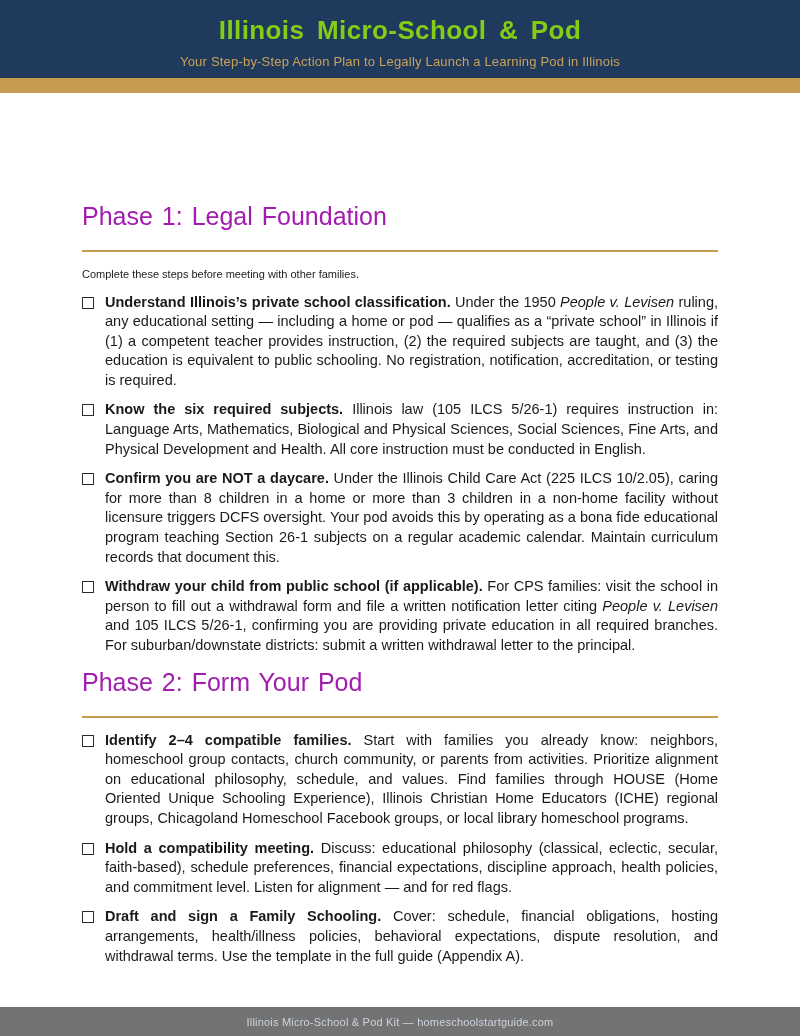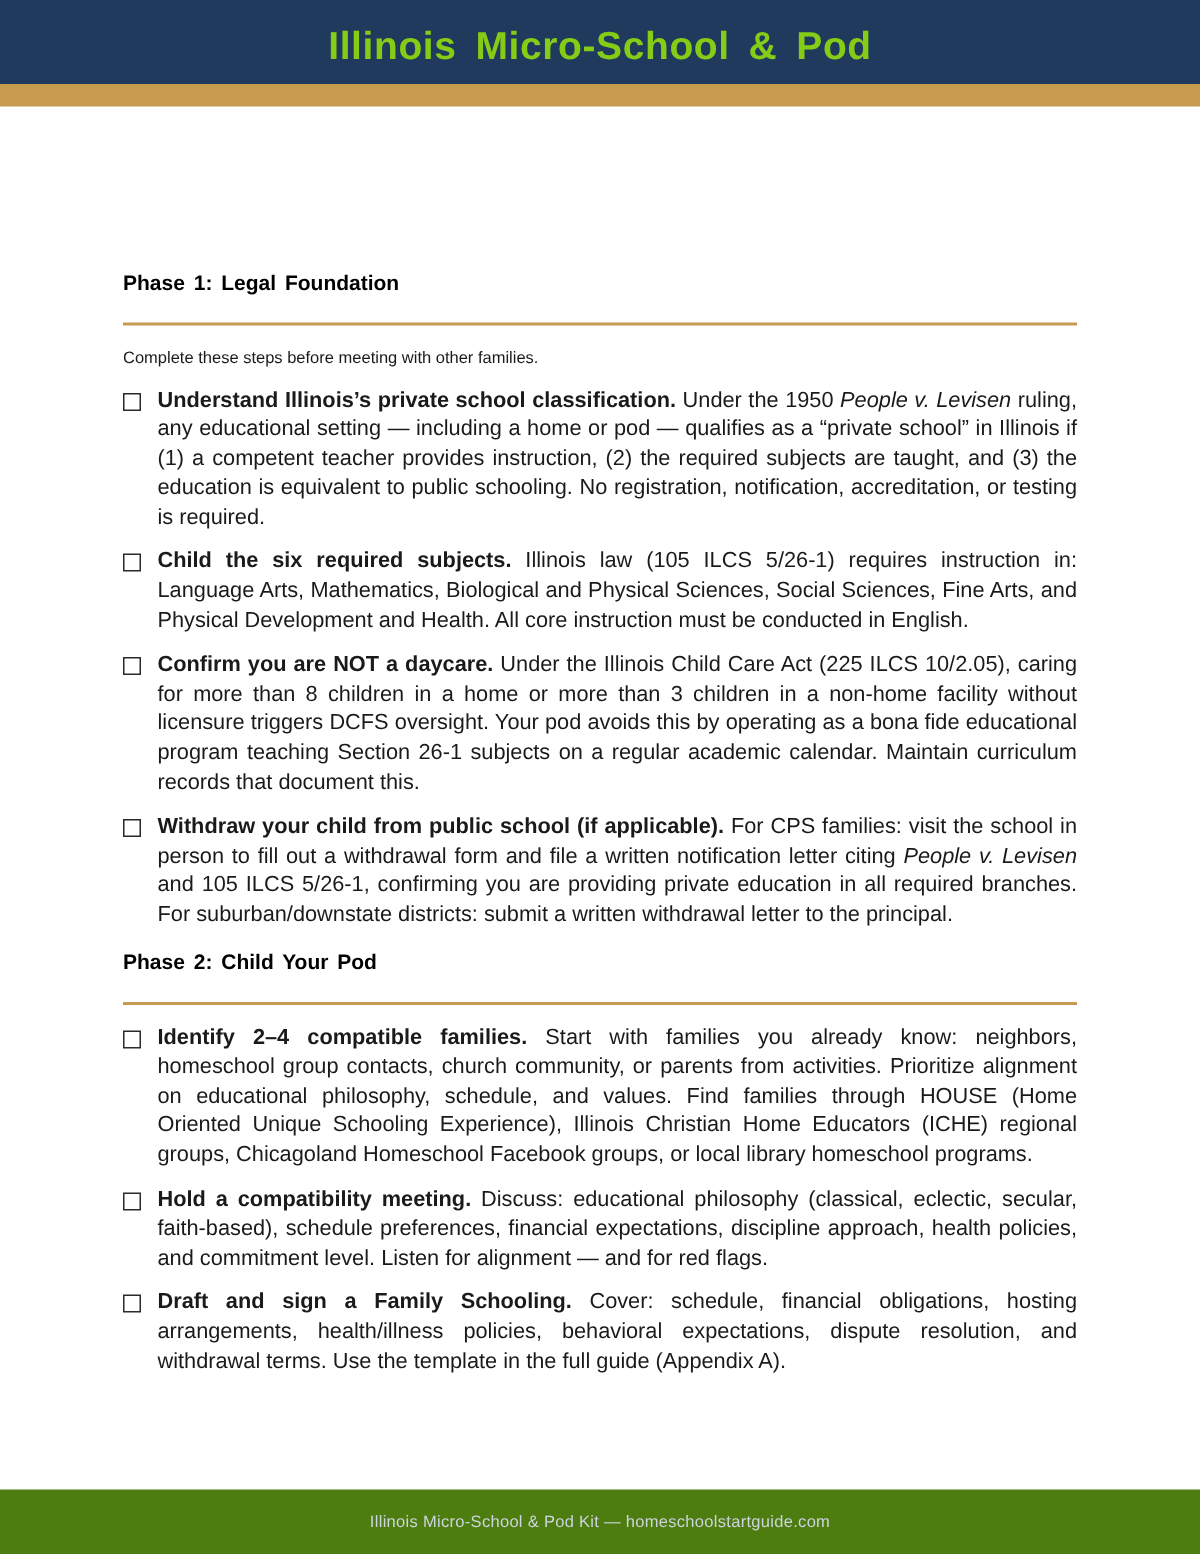--- a/index.html
+++ b/index.html
@@ -30,23 +30,23 @@
     font-size: 13px;
     margin-top: 7px;
     letter-spacing: 0.2px;
   }
   .gold-band { height: 15px; background: #c79b4f; }
 
   
   .content { padding: 109px 82px 0; }
   .phase-section + .phase-section { margin-top: 12px; }
   .phase-heading {
-    color: #000000;
-    font-size: 14px;
-    font-weight: 700;
+    color: #a21caf;
+    font-size: 25px;
+    font-weight: 400;
     margin: 0;
     word-spacing: 2px;
   }
   .rule {
     height: 2px;
     background: #c79b4f;
     margin: 19px 0 13px;
   }
   .intro {
     font-size: 11px;
@@ -67,54 +67,55 @@
     width: 10px; height: 10px;
     border: 1.6px solid #2a2a2a;
     background: #ffffff;
   }
   .item b { font-weight: 700; }
 
   
   .footer {
     position: absolute;
     left: 0; bottom: 0;
-    width: 100%; height: 43px;
-    background: #4d7c0f;
+    width: 100%; height: 29px;
+    background: #737373;
     display: flex;
     align-items: center;
     justify-content: center;
   }
   .footer-text {
     color: #ccd4de;
     font-size: 11px;
     letter-spacing: 0.2px;
   }
 </style>
 </head>
 <body>
 
 <header class="header">
   <div class="title-line">Illinois Micro-School &amp; Pod</div>
+  <div class="subtitle">Your Step-by-Step Action Plan to Legally Launch a Learning Pod in Illinois</div>
 </header>
 
 <div class="gold-band"></div>
 
 <main class="content">
   <div>
       <section class="phase-section">
         <h2 class="phase-heading">Phase 1: Legal Foundation</h2>
         <div class="rule"></div>
         <p class="intro">Complete these steps before meeting with other families.</p>
         <div class="item"><span class="checkbox"></span><span class="item-text"><b>Understand Illinois’s private school classification.</b><span> Under the 1950 </span><i>People v. Levisen</i><span> ruling, any educational setting — including a home or pod — qualifies as a “private school” in Illinois if (1) a competent teacher provides instruction, (2) the required subjects are taught, and (3) the education is equivalent to public schooling. No registration, notification, accreditation, or testing is required.</span></span></div>
-        <div class="item"><span class="checkbox"></span><span class="item-text"><b>Child the six required subjects.</b><span> Illinois law (105 ILCS 5/26-1) requires instruction in: Language Arts, Mathematics, Biological and Physical Sciences, Social Sciences, Fine Arts, and Physical Development and Health. All core instruction must be conducted in English.</span></span></div>
+        <div class="item"><span class="checkbox"></span><span class="item-text"><b>Know the six required subjects.</b><span> Illinois law (105 ILCS 5/26-1) requires instruction in: Language Arts, Mathematics, Biological and Physical Sciences, Social Sciences, Fine Arts, and Physical Development and Health. All core instruction must be conducted in English.</span></span></div>
         <div class="item"><span class="checkbox"></span><span class="item-text"><b>Confirm you are NOT a daycare.</b><span> Under the Illinois Child Care Act (225 ILCS 10/2.05), caring for more than 8 children in a home or more than 3 children in a non-home facility without licensure triggers DCFS oversight. Your pod avoids this by operating as a bona fide educational program teaching Section 26-1 subjects on a regular academic calendar. Maintain curriculum records that document this.</span></span></div>
         <div class="item"><span class="checkbox"></span><span class="item-text"><b>Withdraw your child from public school (if applicable).</b><span> For CPS families: visit the school in person to fill out a withdrawal form and file a written notification letter citing </span><i>People v. Levisen</i><span> and 105 ILCS 5/26-1, confirming you are providing private education in all required branches. For suburban/downstate districts: submit a written withdrawal letter to the principal.</span></span></div>
       </section>
       <section class="phase-section">
-        <h2 class="phase-heading">Phase 2: Child Your Pod</h2>
+        <h2 class="phase-heading">Phase 2: Form Your Pod</h2>
         <div class="rule"></div>
         <div class="item"><span class="checkbox"></span><span class="item-text"><b>Identify 2–4 compatible families.</b><span> Start with families you already know: neighbors, homeschool group contacts, church community, or parents from activities.  Prioritize alignment on educational philosophy, schedule, and values. Find families through HOUSE (Home Oriented Unique Schooling Experience), Illinois Christian Home Educators (ICHE) regional groups, Chicagoland Homeschool Facebook groups, or local library homeschool programs.</span></span></div>
         <div class="item"><span class="checkbox"></span><span class="item-text"><b>Hold a compatibility meeting.</b><span> Discuss: educational philosophy (classical, eclectic, secular, faith-based), schedule preferences, financial expectations, discipline approach, health policies, and commitment level. Listen for alignment — and for red flags.</span></span></div>
         <div class="item"><span class="checkbox"></span><span class="item-text"><b>Draft and sign a Family Schooling.</b><span> Cover: schedule, financial obligations, hosting arrangements, health/illness policies, behavioral expectations, dispute resolution, and withdrawal terms. Use the template in the full guide (Appendix A).</span></span></div>
       </section>
     </div>
 </main>
 
 <footer class="footer">
   <span class="footer-text">Illinois Micro-School &amp; Pod Kit — homeschoolstartguide.com</span>

